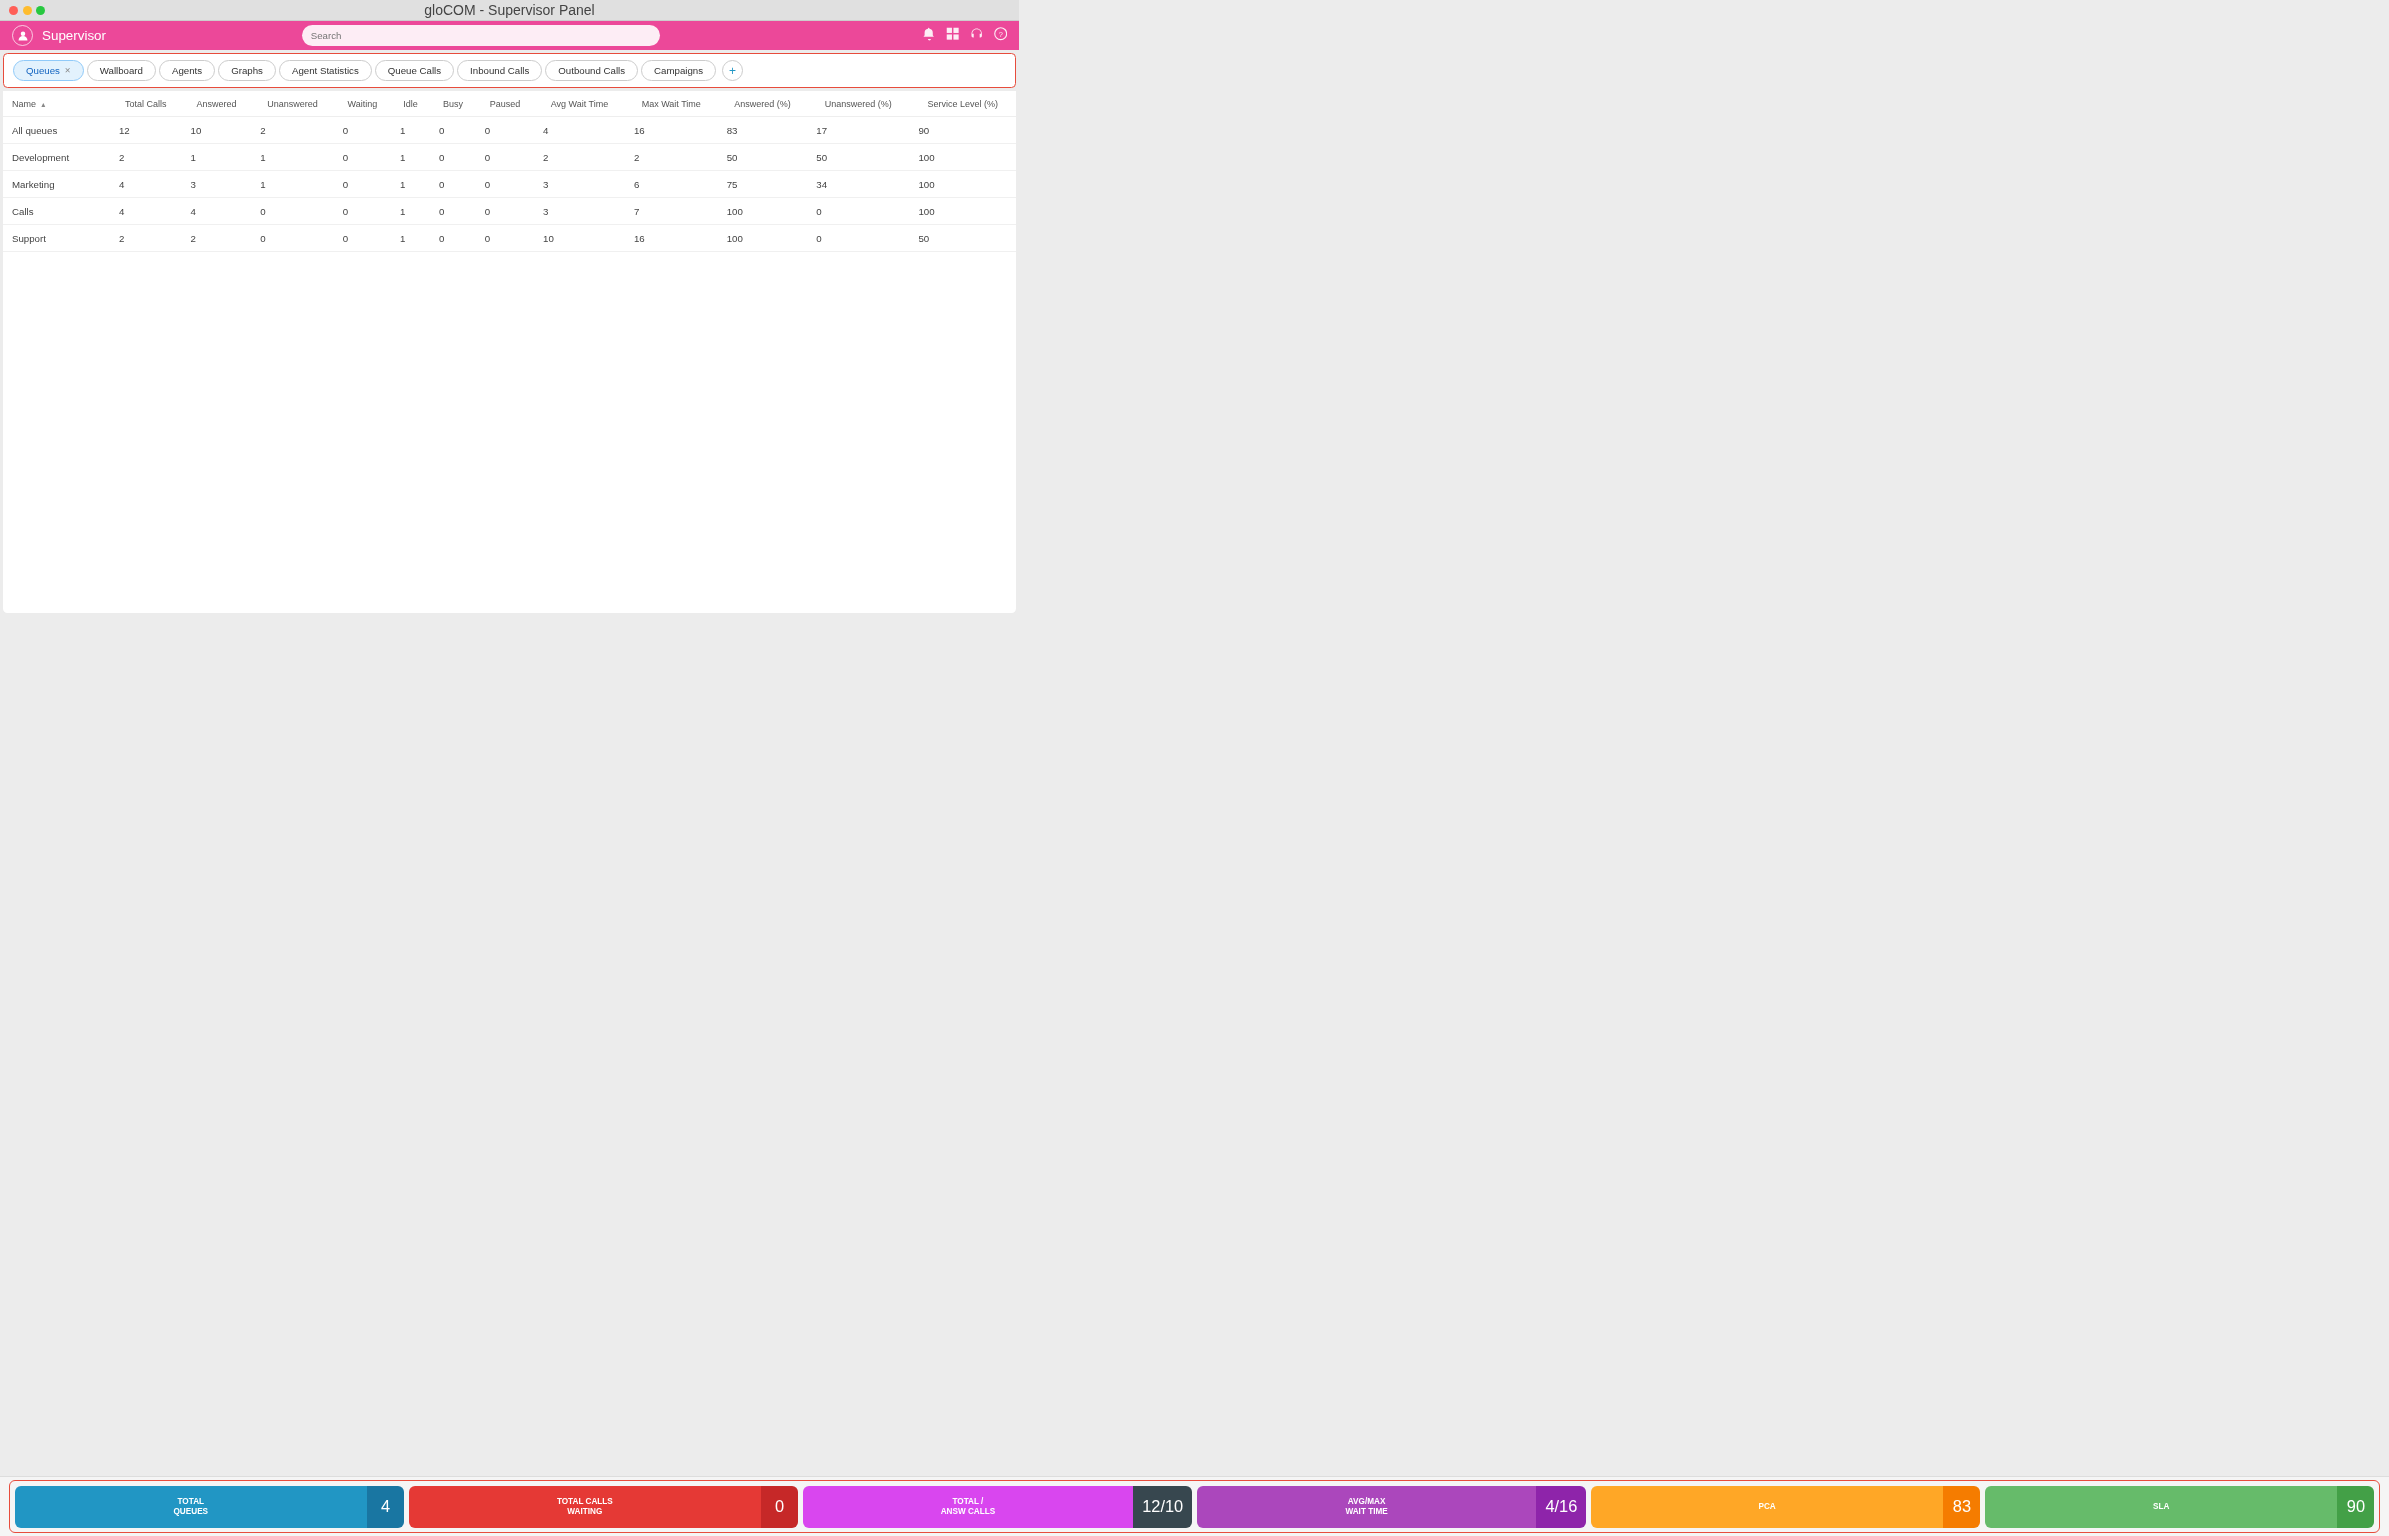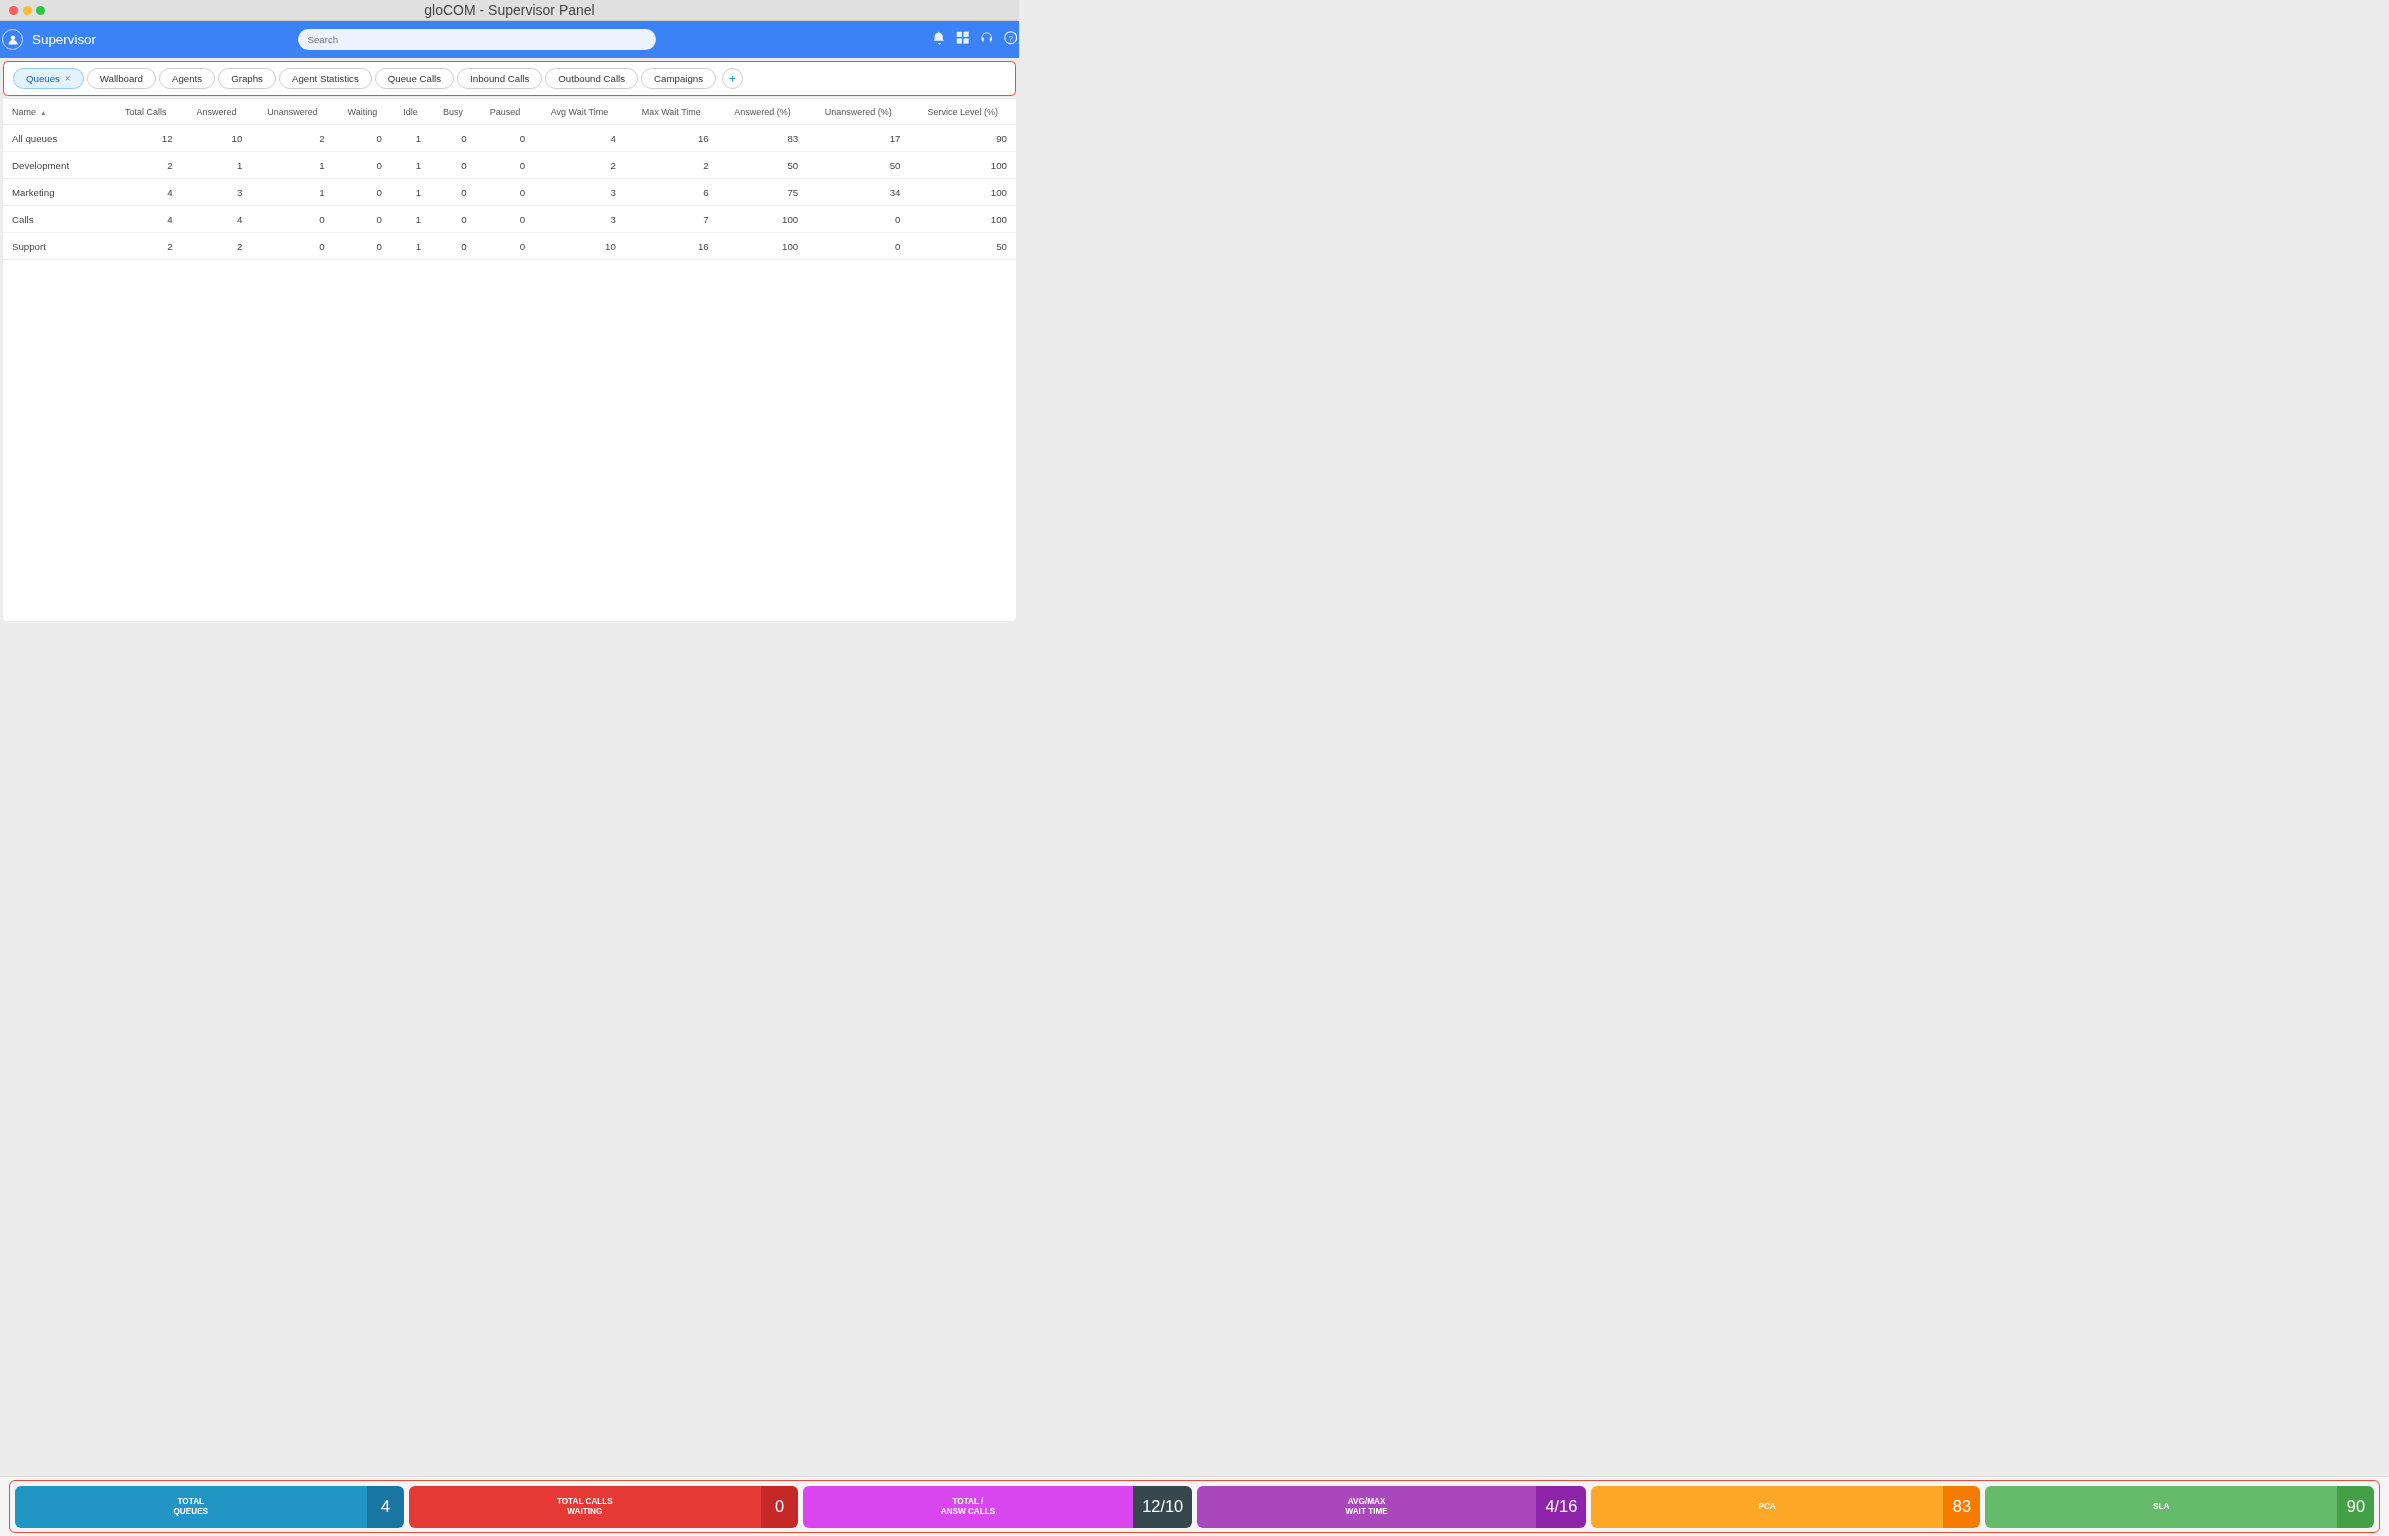--- a/index.html
+++ b/index.html
@@ -38,25 +38,25 @@
       width: 9px;
       height: 9px;
       border-radius: 50%;
     }
     .tl-red { background: #ff5f57; }
     .tl-yellow { background: #febc2e; }
     .tl-green { background: #28c840; }
 
     
     .header {
-      background: #3b82f6;
-      height: 37px;
-      display: flex;
-      align-items: center;
-      padding: 0 2px;
+      background: #ec4899;
+      height: 29px;
+      display: flex;
+      align-items: center;
+      padding: 0 12px;
       gap: 9px;
     }
     .header-user-icon {
       width: 21px;
       height: 21px;
       border-radius: 50%;
       border: 1.5px solid rgba(255,255,255,0.7);
       display: flex;
       align-items: center;
       justify-content: center;
@@ -183,21 +183,21 @@
     tbody tr {
       border-bottom: 0.7px solid #f0f0f0;
     }
     tbody td {
       padding: 7.5px 9px;
       color: #444;
       font-size: 9.7px;
       text-align: left;
     }
     tbody td:not(:first-child) {
-      text-align: right;
+      text-align: left;
     }
     thead th:not(:first-child) {
       text-align: center;
     }
     .sort-indicator {
       font-size: 6.7px;
       color: #888;
       margin-left: 1.5px;
     }
 

